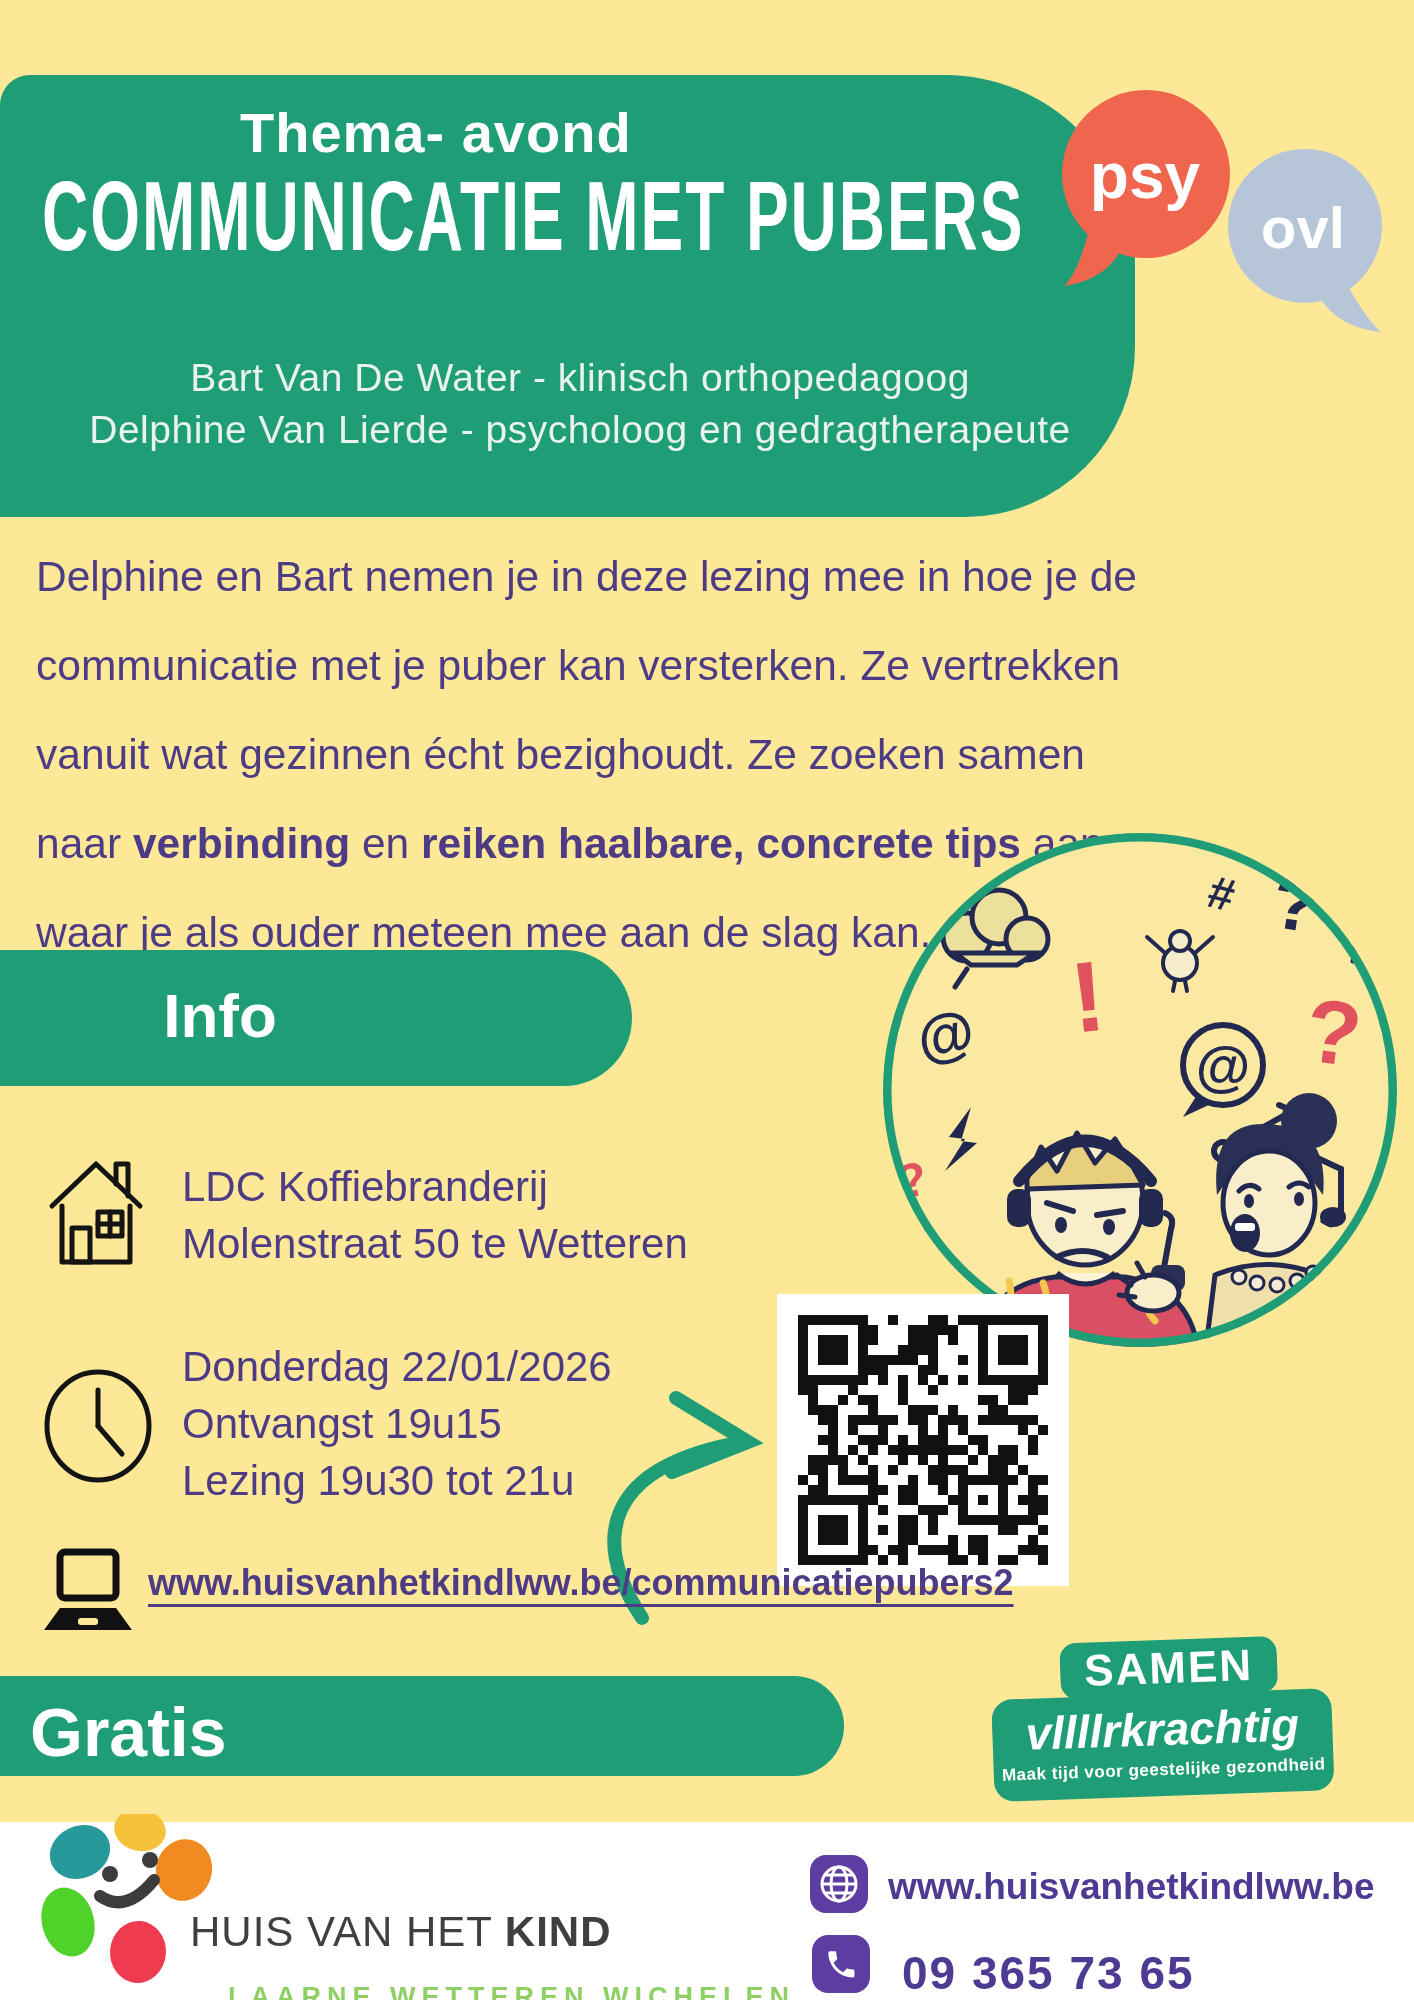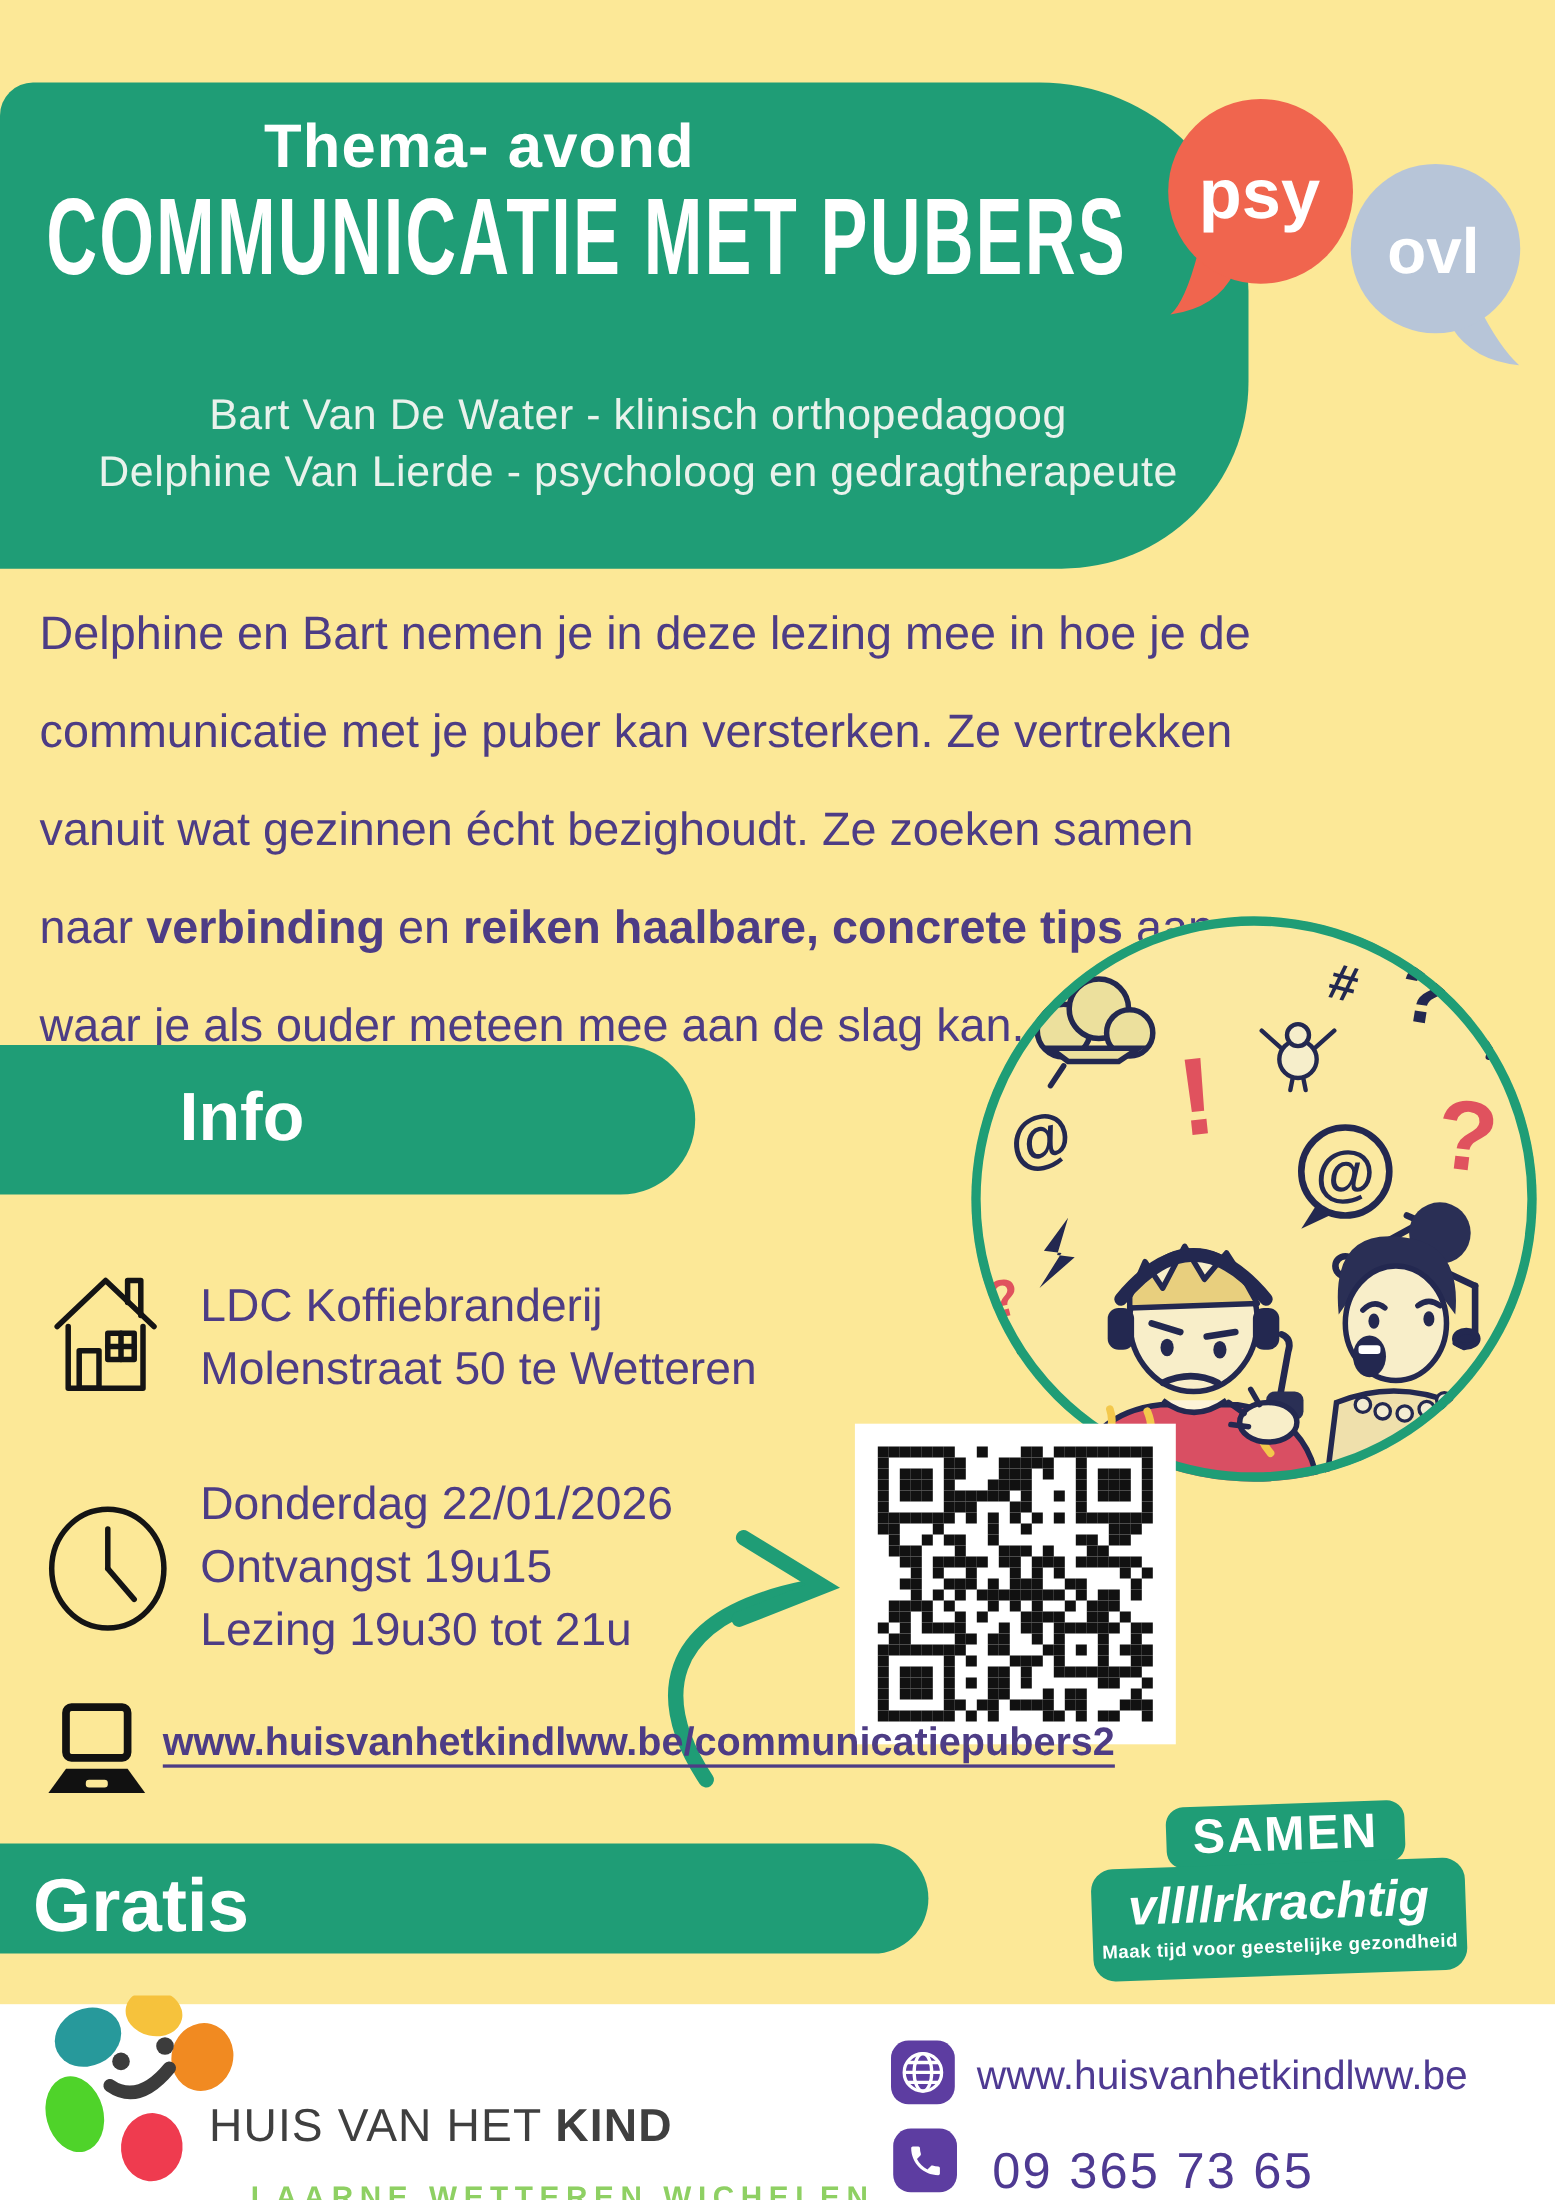--- a/index.html
+++ b/index.html
@@ -71,21 +71,21 @@
     border-radius:20px;text-align:center;
   }
   .samen .script{font-size:46px;font-weight:bold;font-style:italic;color:#fff;margin-top:8px;}
   .samen .tagline{font-size:17px;font-weight:bold;color:#fff;letter-spacing:.5px;margin-top:4px;}
   
   .footer{position:absolute;left:0;top:1822px;width:1414px;height:178px;background:#ffffff;}
   .org-name{position:absolute;left:190px;top:86px;font-size:42px;color:#3f3f3f;letter-spacing:1px;white-space:nowrap;}
   .org-name .bold{font-weight:bold;}
   .org-region{position:absolute;left:228px;top:160px;font-size:27px;font-weight:bold;color:#8ed063;letter-spacing:6px;white-space:nowrap;}
   .contact-badge{position:absolute;width:58px;height:58px;border-radius:16px;background:var(--accent_purple);}
-  .contact-text{position:absolute;font-weight:normal;color:#4e3a92;white-space:nowrap;}
+  .contact-text{position:absolute;font-weight:bold;color:#4e3a92;white-space:nowrap;}
 </style>
 </head>
 <body>
 
 <div id="poster">
 
   <div class="header-green"></div>
   <div class="eyebrow">Thema- avond</div>
   <div class="main-title">COMMUNICATIE MET PUBERS</div>
   <div class="speakers">

